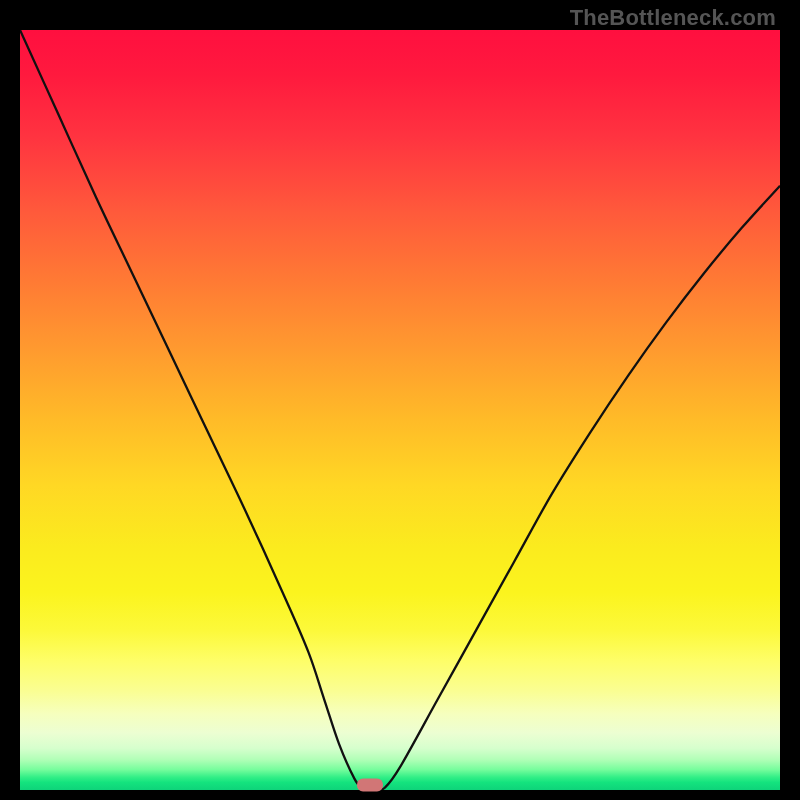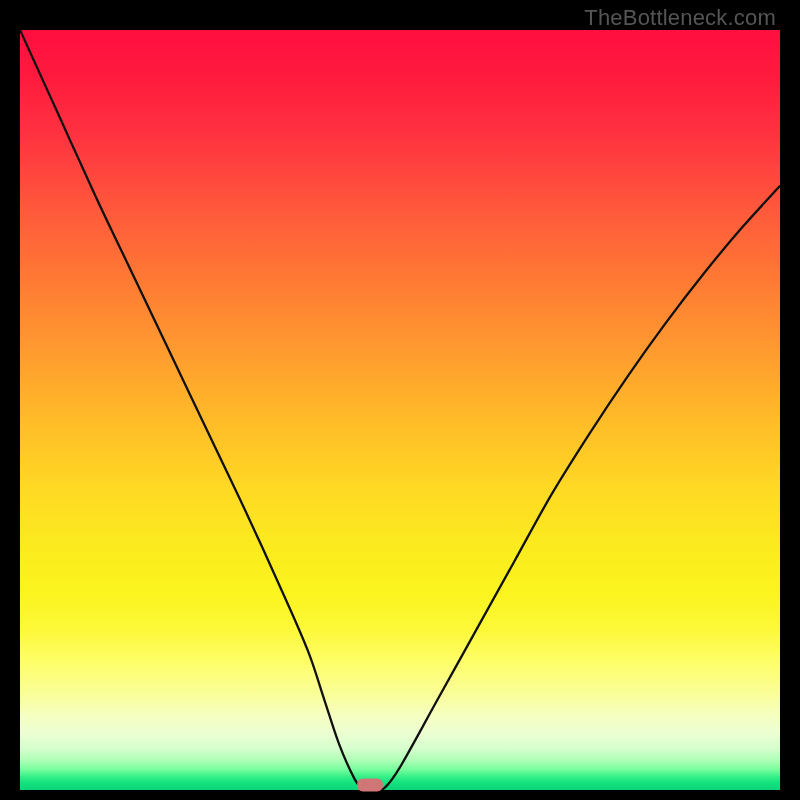--- a/index.html
+++ b/index.html
@@ -16,21 +16,21 @@
     width: 800px;
     height: 800px;
     background: #000;
   }
   .watermark {
     position: absolute;
     top: 5px;
     right: 24px;
     color: #555;
     font-size: 22px;
-    font-weight: 400;
+    font-weight: 700;
     z-index: 10;
     letter-spacing: 0.2px;
   }
   .plot-area {
     position: absolute;
     left: 20px;
     top: 30px;
     width: 760px;
     height: 760px;
     

